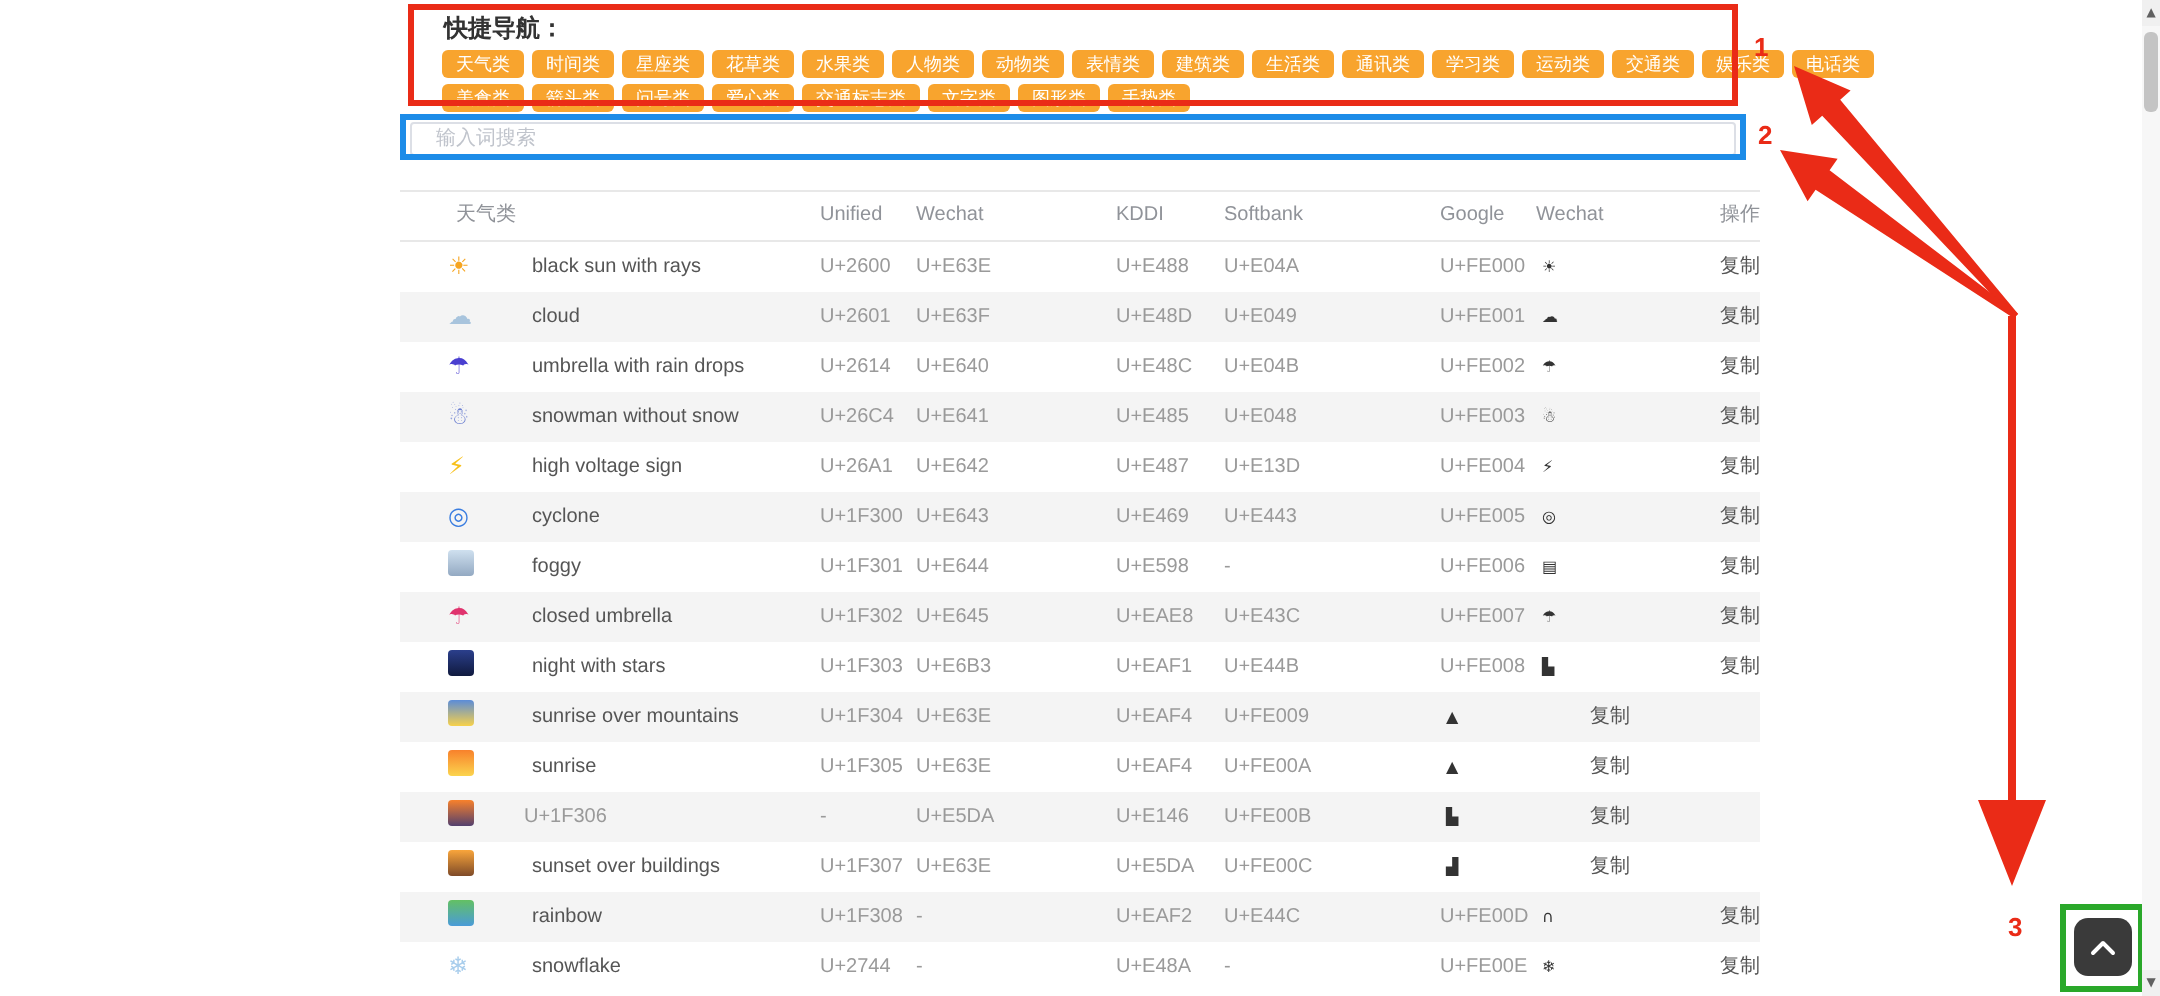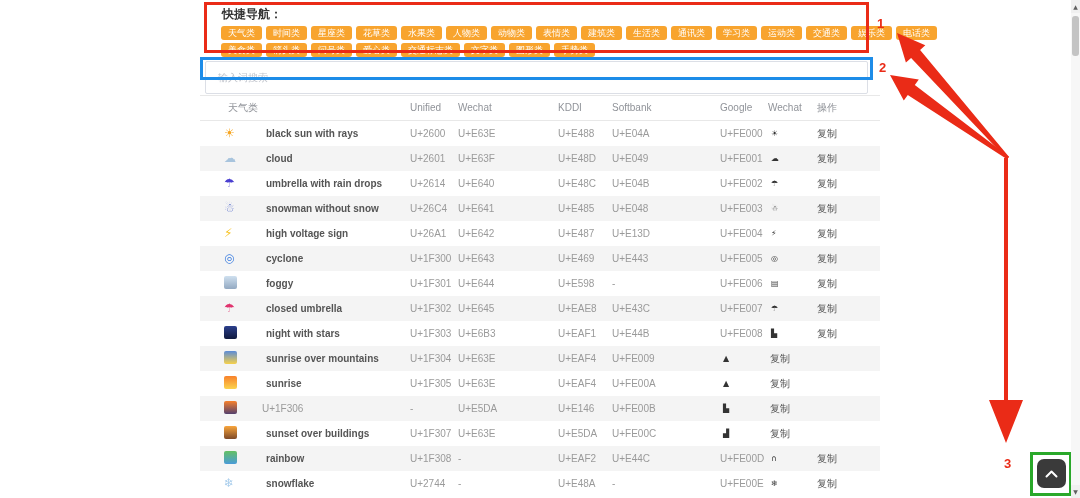--- a/index.html
+++ b/index.html
@@ -29,43 +29,43 @@
   .qn-btn {
     display:inline-block; background:var(--orange); color:#fff;
     font-size:9px; line-height:14px; padding:0 7px; border-radius:3px;
     margin-right:4px; cursor:pointer;
   }
 
   
   #search-input {
     position:absolute; left:205px; top:61px; width:637px; height:15px;
     border:1px solid #dcdfe6; border-radius:2px; font-size:10px; color:#606266;
-    padding:8px 12px; outline:none; font-family:inherit;
+    padding:0 12px; outline:none; font-family:inherit;
   }
   #search-input::placeholder { color:#c0c4cc; }
 
   
   .table { position:absolute; left:200px; top:95px; width:680px; }
   .thead,.trow {
     display:grid;
     grid-template-columns:62px 148px 48px 100px 54px 108px 48px 47px 65px;
   }
   .thead {
     height:24px; line-height:24px; color:#909399; font-size:10px;
     border-top:1px solid #e8e8e8; border-bottom:1px solid #e8e8e8;
   }
   .h-cat { grid-column:1 / 3; padding-left:28px; }
   .trow { height:25px; line-height:25px; font-size:10px; }
   #tbody .trow:nth-child(even) { background:#f4f4f4; }
   .cell { overflow:hidden; white-space:nowrap; }
   .c-icon { padding-left:24px; }
-  .c-name { color:#555; padding-left:4px;font-weight:bold; }
+  .c-name { color:#555; padding-left:4px; }
   .c-code { color:#9a9a9a; }
   .c-wechat { font-family:"DejaVu Sans",sans-serif; font-size:8px; color:#333; padding-left:3px; }
-  .c-action { padding-left:2px; }
+  .c-action { padding-left:2px;text-align:right; }
   .copy { color:#555; cursor:pointer; }
   .g  { font-family:"DejaVu Sans",sans-serif; font-size:12px; }
   .sw { display:inline-block; width:13px; height:13px; border-radius:2px; vertical-align:-2px; }
 
   
   #back-top {
     position:absolute; left:1037px; top:459px; width:29px; height:29px;
     background:#3a3a3a; border:none; border-radius:7px; cursor:pointer;
     display:flex; align-items:center; justify-content:center; padding:0;
   }

